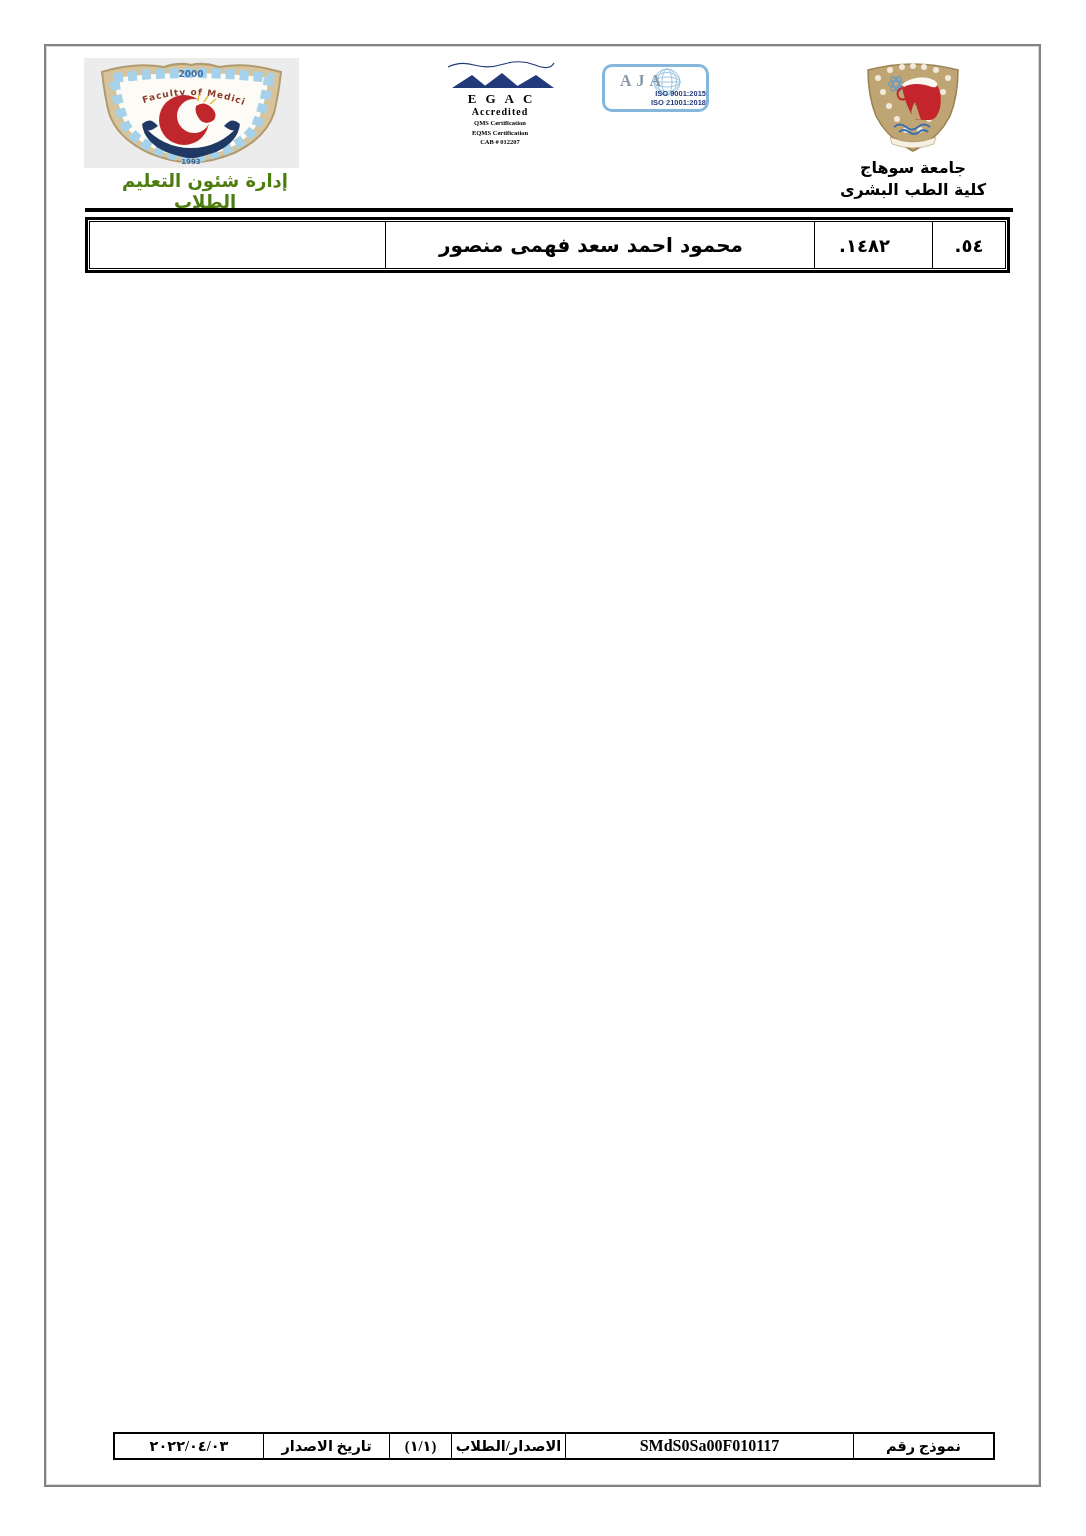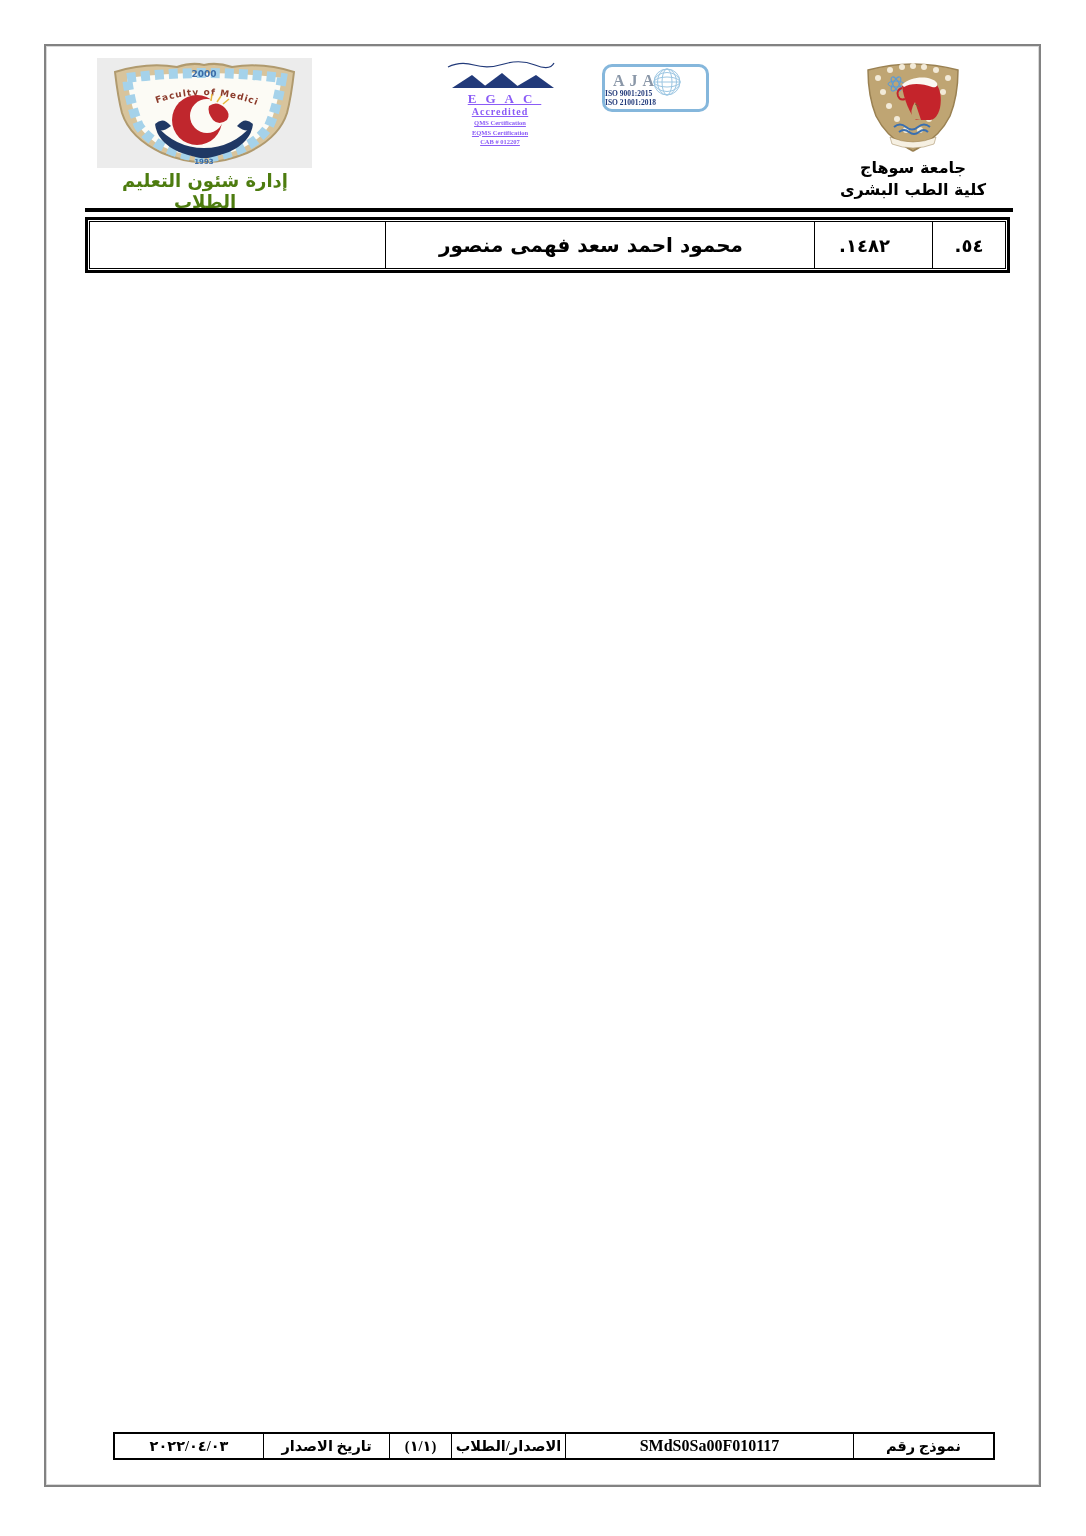--- a/index.html
+++ b/index.html
@@ -8,39 +8,39 @@
     font-family:"DejaVu Sans",sans-serif;overflow:hidden;
   }
   .abs{position:absolute;}
   
   .page-frame{
     left:44px;top:44px;width:997px;height:1443px;
     border:2px solid #828282;box-sizing:border-box;
     box-shadow:inset 0 0 0 1px #d9d9d9;
   }
   
-  .faculty-logo{left:97px;top:58px;width:190px;height:110px;}
+  .faculty-logo{left:84px;top:58px;width:190px;height:110px;}
   .left-caption{
     left:93px;top:170px;width:224px;text-align:center;
     font-weight:bold;font-size:18px;color:#4d7c0f;direction:rtl;
   }
-  .egac{left:433px;top:56px;width:134px;text-align:center;color:#8b5cf6;line-height:1;text-decoration:underline;}
+  .egac{left:433px;top:56px;width:134px;text-align:center;color:#000000;line-height:1;}
   .egac .letters{font-family:"Liberation Serif",serif;font-weight:bold;font-size:13px;letter-spacing:9px;padding-left:9px;margin-top:1px;}
   .egac .accredited{font-family:"Liberation Serif",serif;font-weight:bold;font-size:10px;letter-spacing:1px;margin-top:2px;}
   .egac .tiny{font-family:"Liberation Serif",serif;font-weight:bold;font-size:6.5px;line-height:7.5px;margin-top:2px;}
   .aja{
     left:602px;top:64px;width:107px;height:48px;border:3px solid #85b7dc;border-radius:10px;
     box-sizing:border-box;position:absolute;overflow:hidden;background:#fff;
   }
   .aja .letters{
-    position:absolute;left:8px;top:5px;font-family:"Liberation Serif",serif;font-weight:bold;
+    position:absolute;left:15px;top:5px;font-family:"Liberation Serif",serif;font-weight:bold;
     font-size:16px;letter-spacing:5px;color:#8a97a8;z-index:2;
   }
-  .aja .iso{position:absolute;left:0;right:0;bottom:2px;text-align:left;
-    font-family:Liberation Serif, serif;font-weight:bold;font-size:7.5px;line-height:8.5px;color:#223a7a;z-index:2;}
+  .aja .iso{position:absolute;left:0;right:0;bottom:2px;text-align:right;
+    font-family:Liberation Sans, sans-serif;font-weight:bold;font-size:7.5px;line-height:8.5px;color:#223a7a;z-index:2;}
   .center-titles{left:330px;top:120px;width:490px;text-align:center;direction:rtl;color:#000;}
   .title-l1{font-weight:bold;font-size:24px;line-height:36px;}
   .title-l2{font-weight:bold;font-size:25px;line-height:40px;}
   .sohag-logo{left:858px;top:58px;width:110px;height:97px;}
   .right-caption{left:836px;top:157px;width:154px;text-align:center;direction:rtl;
     font-weight:bold;font-size:16px;line-height:22px;color:#000;}
   .header-rule{left:85px;top:208px;width:928px;height:4px;background:#000;}
   
   .roster{left:85px;top:217px;width:925px;height:56px;border:3px solid #000;box-sizing:border-box;padding:1px;background:#fff;}
   .roster-inner{border:1px solid #000;height:100%;box-sizing:border-box;display:flex;direction:rtl;}

